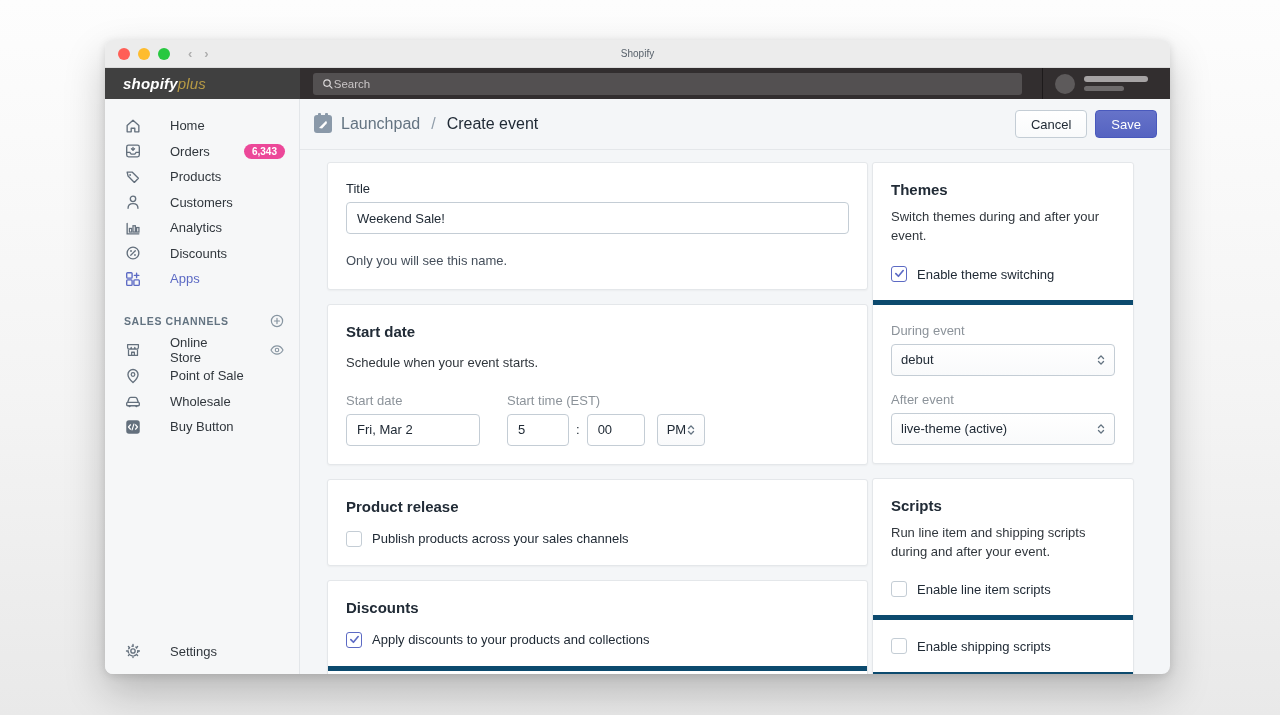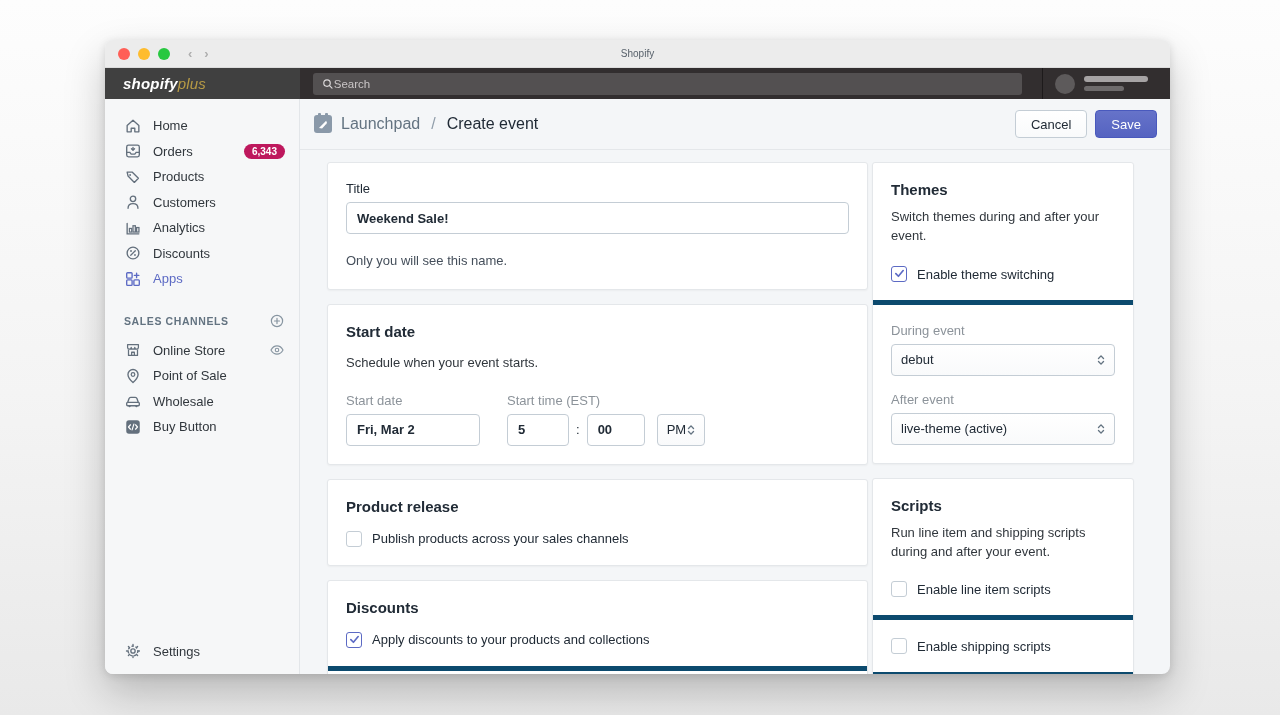--- a/index.html
+++ b/index.html
@@ -39,25 +39,25 @@
   .searchbox input::placeholder { color:#c9c5c6; }
   .topbar-sep { width:1px; height:31px; background:#1d1a1b; margin-left:20px; }
   .account { display:flex; align-items:center; gap:9px; margin-left:12px; cursor:pointer; }
   .acc-circle { width:20px; height:20px; border-radius:50%; background:#5d5a5b; }
   .acc-lines { display:flex; flex-direction:column; gap:4px; }
   .acc-line1 { width:64px; height:6px; border-radius:3px; background:#a6a3a4; }
   .acc-line2 { width:40px; height:5px; border-radius:2.5px; background:#6e6b6c; }
   
   .app-body { display:flex; height:575px; }
   .sidebar { width:195px; flex:none; background:#f6f7f8; border-right:1px solid #e3e6e9; display:flex; flex-direction:column; padding-top:14px; position:relative; }
-  .nav-item { display:flex; align-items:center; height:25.5px; padding:0 14px 0 19px; gap:11px; cursor:pointer; font-size:13px; font-weight:500; color:#31373d; }
+  .nav-item { display:flex; align-items:center; height:25.5px; padding:0 14px 0 19px; gap:28px; cursor:pointer; font-size:13px; font-weight:500; color:#31373d; }
   .nav-item svg { flex:none; }
   .nav-item .lbl { flex:1; }
   .nav-item.active { color:#5c6ac4; }
-  .badge { background:#be185d; color:#fff; font-size:10px; font-weight:bold; padding:2px 8px; border-radius:9px; }
+  .badge { background:#ec4899; color:#fff; font-size:10px; font-weight:bold; padding:2px 8px; border-radius:9px; }
   .sc-header { display:flex; align-items:center; padding:0 14px 0 19px; margin-top:18px; margin-bottom:6px; height:22px; }
   .sc-header .txt { flex:1; font-size:10.5px; font-weight:bold; letter-spacing:.6px; color:#637381; }
   .sidebar-bottom { margin-top:auto; margin-bottom:10px; }
   
   .content { flex:1; display:flex; flex-direction:column; min-width:0; }
   .page-header { height:51px; flex:none; display:flex; align-items:center; padding:0 13px 0 14px; border-bottom:1px solid #e4e7ea; }
   .breadcrumb { display:flex; align-items:center; gap:9px; font-size:16px; }
   .crumb-app { color:#637381; cursor:pointer; }
   .crumb-sep { color:#919eab; margin:0 2px; }
   .crumb-page { color:#212b36; }
@@ -76,21 +76,21 @@
     box-shadow:0 1px 2px rgba(0,0,0,.04);
   }
   .card-section { padding:18px; }
   .card-section + .card-section { border-top:5px solid #0c4a6e; }
   .card h2 { font-size:15px; font-weight:bold; color:#212b36; }
   .body-text { font-size:13px; color:#31373d; line-height:1.45; }
   .field-label { font-size:13px; color:#212b36; margin-bottom:6px; }
   .field-label.gray { color:#8c939a; }
   .text-input {
     font-family:"Liberation Sans",sans-serif; font-size:13px; color:#212b36;
-    border:1px solid #c4cdd5; border-radius:4px; height:32px; padding:0 10px; background:#fff; width:100%;font-weight:bold;
+    border:1px solid #c4cdd5; border-radius:4px; height:32px; padding:0 10px; background:#fff; width:100%;
   }
   .fields-row { display:flex; margin-top:20px; }
   .time-row { display:flex; align-items:center; }
   .colon { margin:0 7px; color:#212b36; font-size:13px; }
   .selectbox {
     display:flex; align-items:center; justify-content:space-between;
     border:1px solid #c4cdd5; border-radius:4px; height:32px; padding:0 9px;
     background:linear-gradient(180deg,#ffffff,#f9fafb); font-size:13px; color:#212b36; cursor:pointer;
   }
   .checkbox-row { display:flex; align-items:center; gap:10px; cursor:pointer; }

